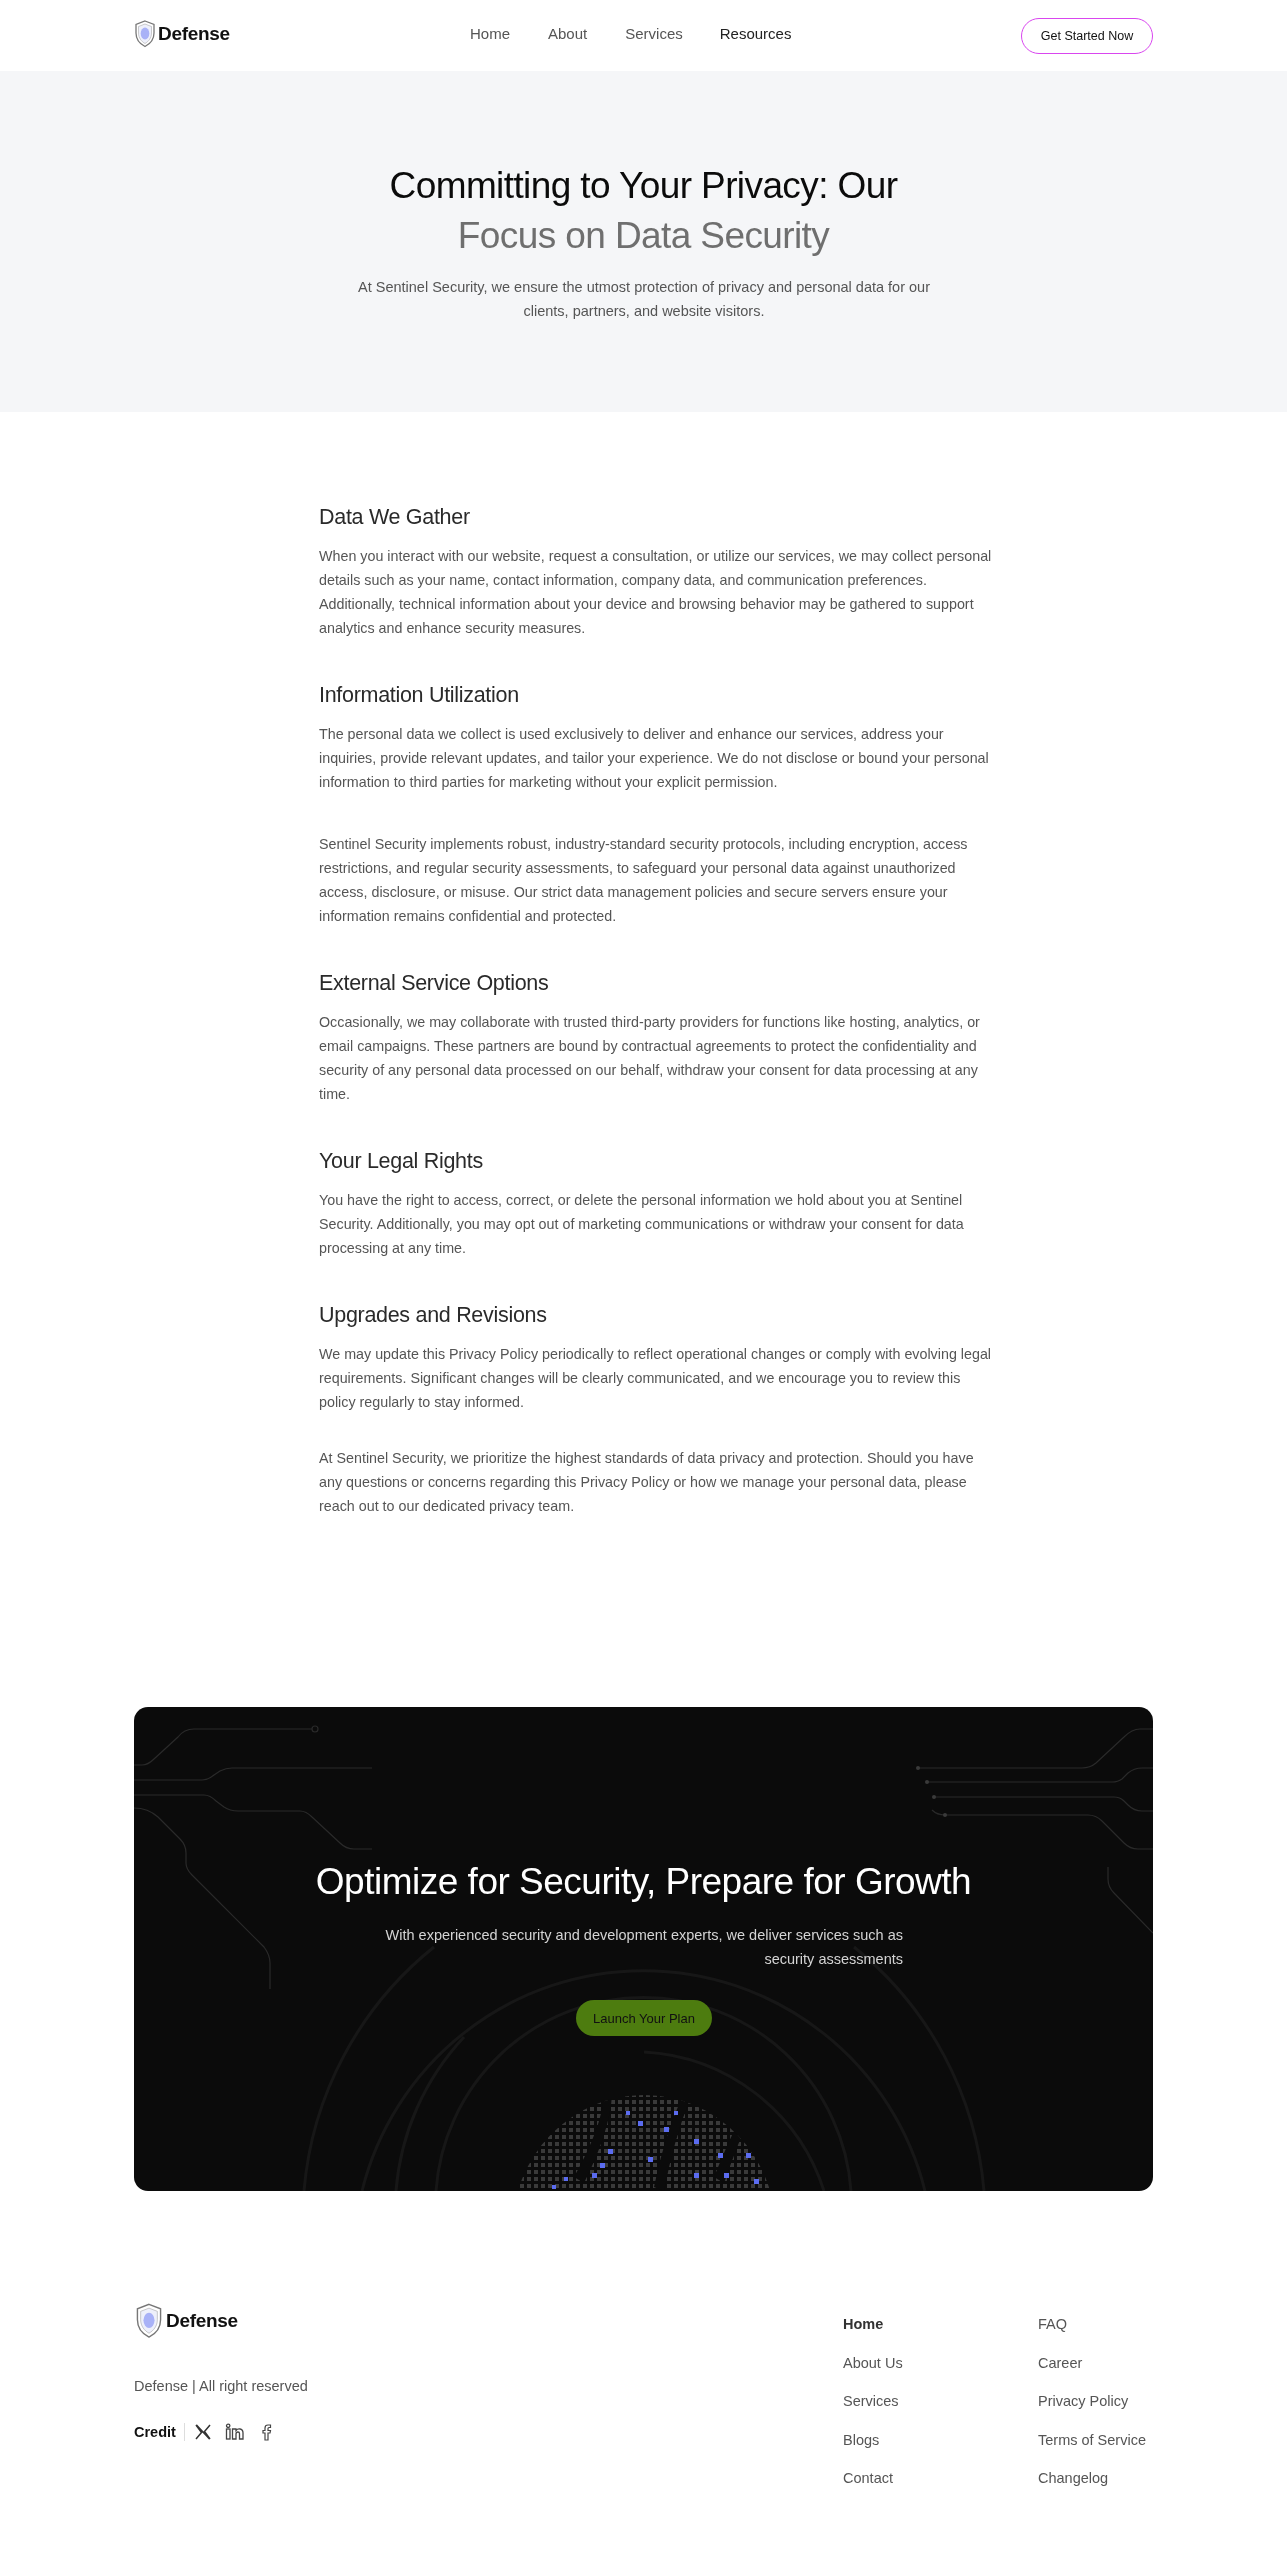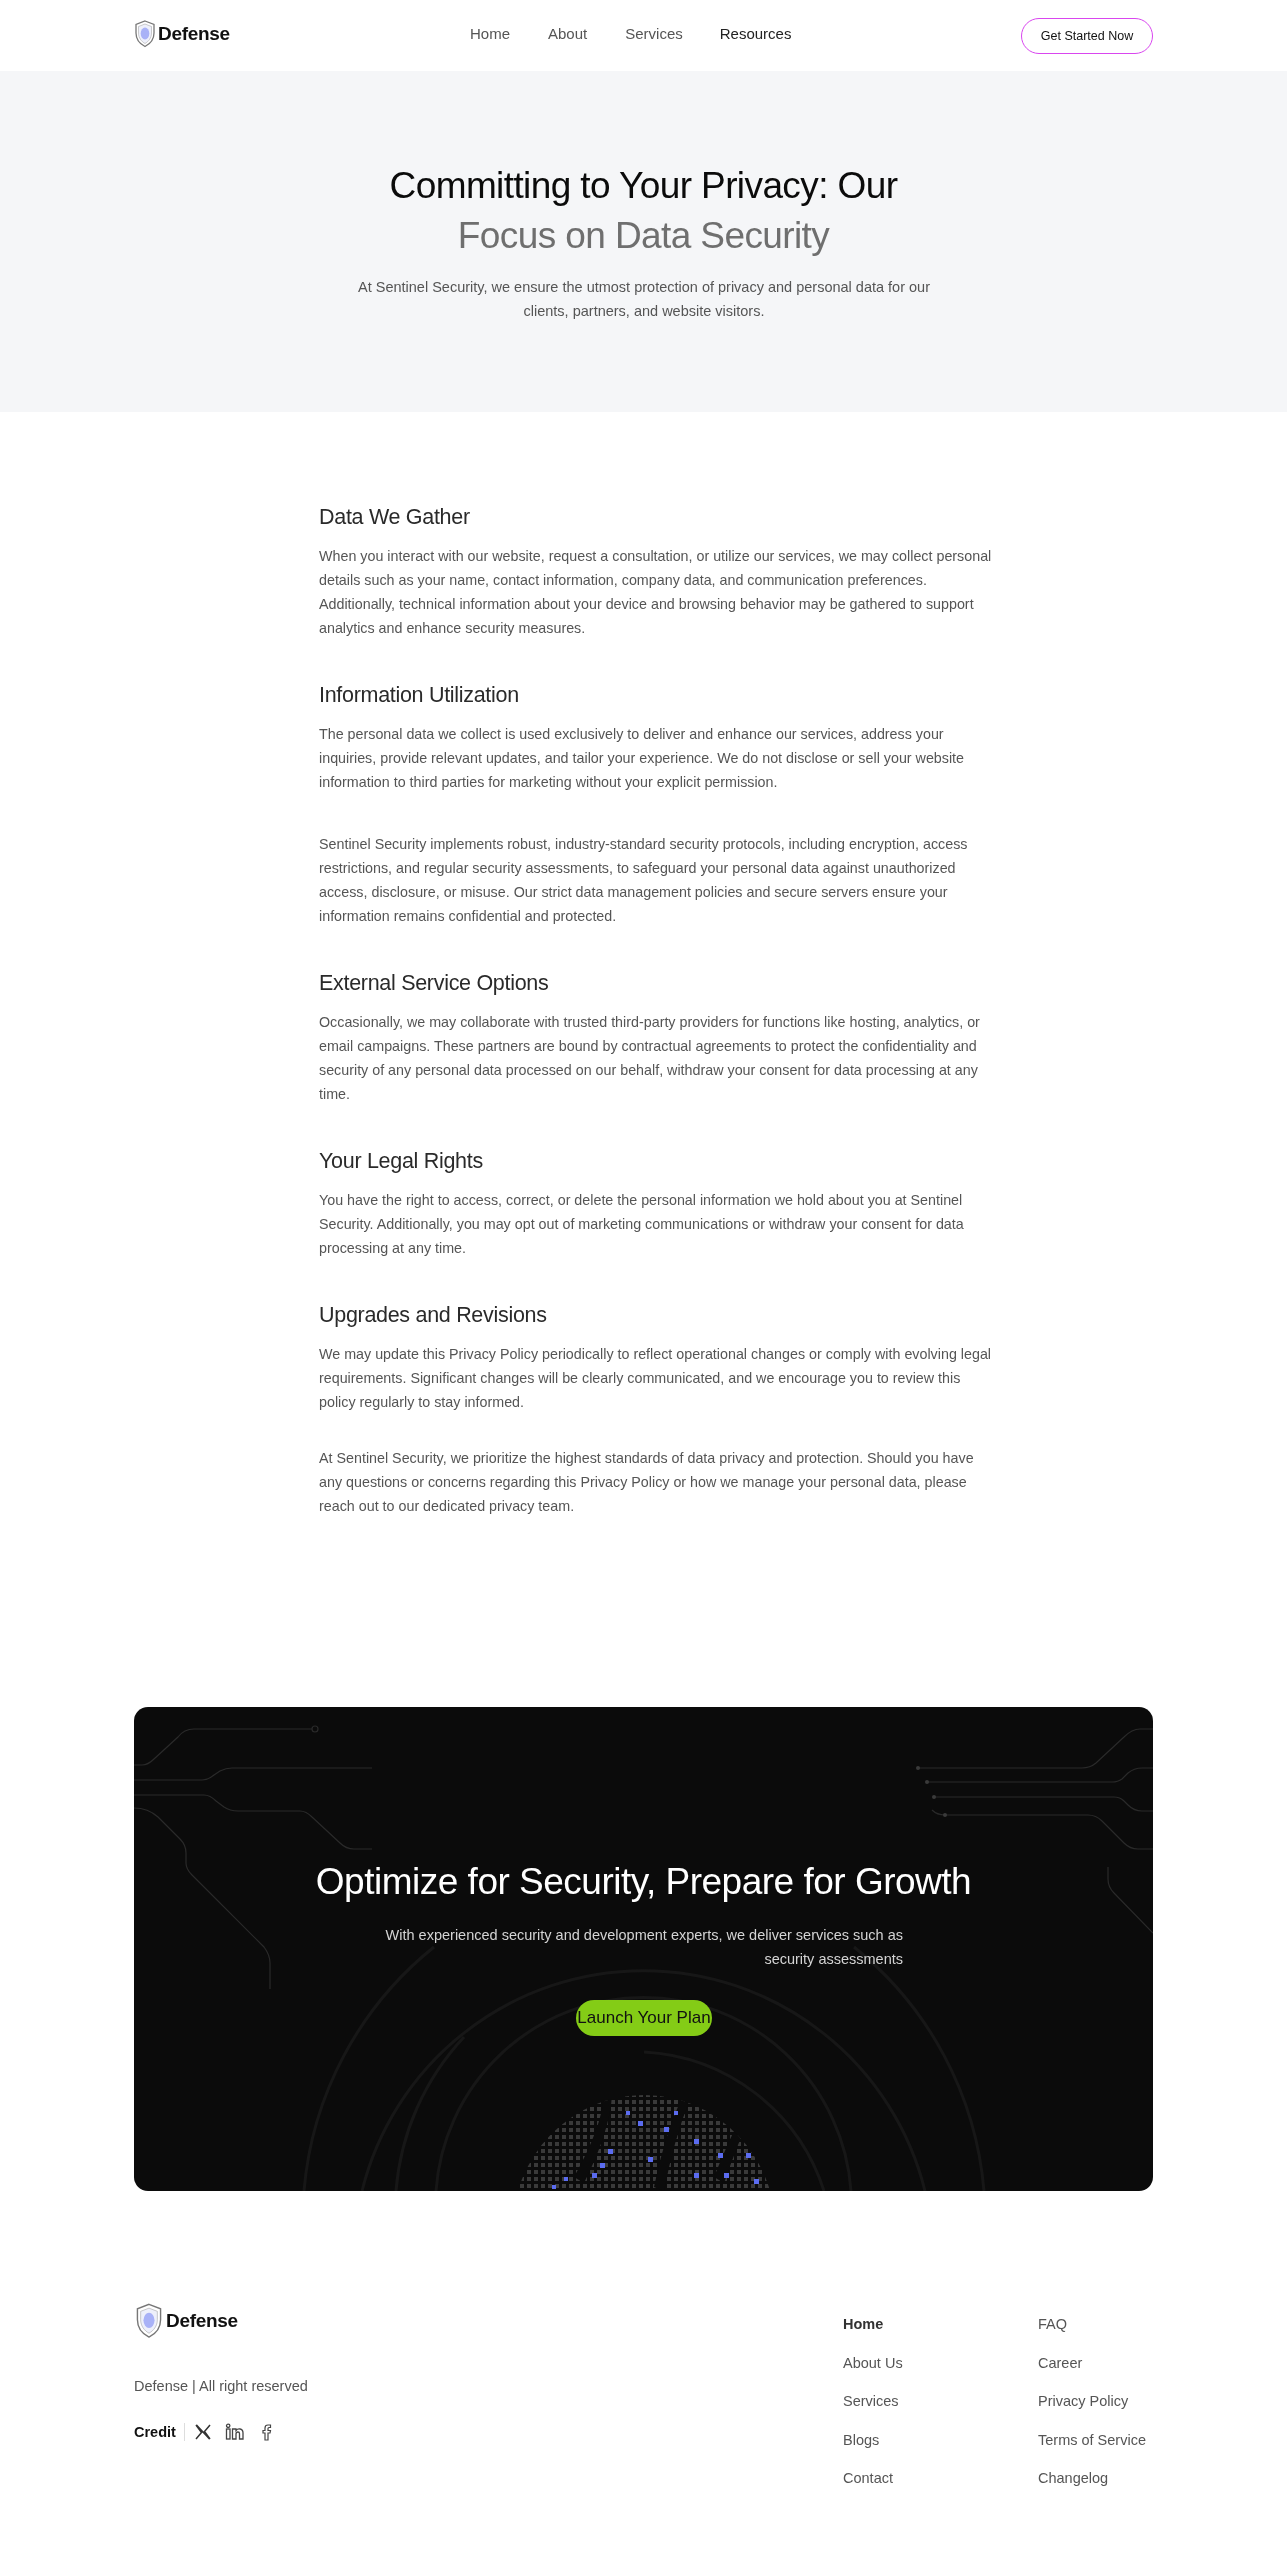--- a/index.html
+++ b/index.html
@@ -26,21 +26,21 @@
   .section { margin-bottom: 38px; }
   .section h2 { font-size: 21.5px; font-weight: 400; color: #2a2a2a; letter-spacing: -0.3px; line-height: 34px; margin-bottom: 10px; }
   .section p { font-size: 14.3px; line-height: 24px; color: #555; }
   .closing { margin-top: 20px; font-size: 14.3px; line-height: 24px; color: #555; }
 
   
   .cta-dark { position: absolute; top: 1707px; left: 134px; width: 1019px; height: 484px; background: #0b0b0b; border-radius: 14px; overflow: hidden; }
   .cta-dark svg.bg { position: absolute; inset: 0; }
   .cta-dark h2 { position: absolute; top: 154px; width: 100%; text-align: center; font-size: 37px; font-weight: 400; color: #fff; letter-spacing: -0.5px; }
   .cta-dark p { position: absolute; top: 216px; left: 250px; width: 519px; text-align: right; font-size: 14.5px; line-height: 24px; color: #d4d4d4; }
-  .launch-btn { position: absolute; top: 293px; left: 442px; width: 136px; height: 36px; border-radius: 18px; background: #84cc16; color: #111; border: none; font-size: 17px; display: flex; align-items: center; justify-content: center; font-family: "Liberation Sans", sans-serif; }
+  .launch-btn { position: absolute; top: 293px; left: 442px; width: 136px; height: 36px; border-radius: 18px; background: #4d7c0f; color: #111; border: none; font-size: 13px; display: flex; align-items: center; justify-content: center; font-family: "Liberation Sans", sans-serif; }
 
   
   .footer-logo { position: absolute; left: 134px; top: 2303px; display: flex; align-items: center; gap: 2px; }
   .footer-logo .logo-text { font-size: 19px; }
   .copyright { position: absolute; left: 134px; top: 2378px; font-size: 14.5px; color: #555; }
   .social { position: absolute; left: 134px; top: 2422px; display: flex; align-items: center; gap: 0; }
   .social .credit { font-size: 14.5px; color: #111; font-weight: 700; }
   .social .divider { width: 1px; height: 18px; background: #ddd; margin: 0 8px; }
   .social .ico { width: 20px; height: 20px; margin-right: 12px; display: inline-flex; align-items: center; justify-content: center; }
   .footer-col { position: absolute; top: 2305px; display: flex; flex-direction: column; gap: 0; }
@@ -76,21 +76,21 @@
   <p>At Sentinel Security, we ensure the utmost protection of privacy and personal data for our clients, partners, and website visitors.</p>
 </section>
 
 <main class="content">
   <div class="section">
     <h2>Data We Gather</h2>
     <p>When you interact with our website, request a consultation, or utilize our services, we may collect personal details such as your name, contact information, company data, and communication preferences. Additionally, technical information about your device and browsing behavior may be gathered to support analytics and enhance security measures.</p>
   </div>
   <div class="section">
     <h2>Information Utilization</h2>
-    <p>The personal data we collect is used exclusively to deliver and enhance our services, address your inquiries, provide relevant updates, and tailor your experience. We do not disclose or sell your website information to third parties for marketing without your explicit permission.</p>
+    <p>The personal data we collect is used exclusively to deliver and enhance our services, address your inquiries, provide relevant updates, and tailor your experience. We do not disclose or bound your personal information to third parties for marketing without your explicit permission.</p>
   </div>
   <div class="section">
     <p>Sentinel Security implements robust, industry-standard security protocols, including encryption, access restrictions, and regular security assessments, to safeguard your personal data against unauthorized access, disclosure, or misuse. Our strict data management policies and secure servers ensure your information remains confidential and protected.</p>
   </div>
   <div class="section">
     <h2>External Service Options</h2>
     <p>Occasionally, we may collaborate with trusted third-party providers for functions like hosting, analytics, or email campaigns. These partners are bound by contractual agreements to protect the confidentiality and security of any personal data processed on our behalf, withdraw your consent for data processing at any time.</p>
   </div>
   <div class="section">
     <h2>Your Legal Rights</h2>

